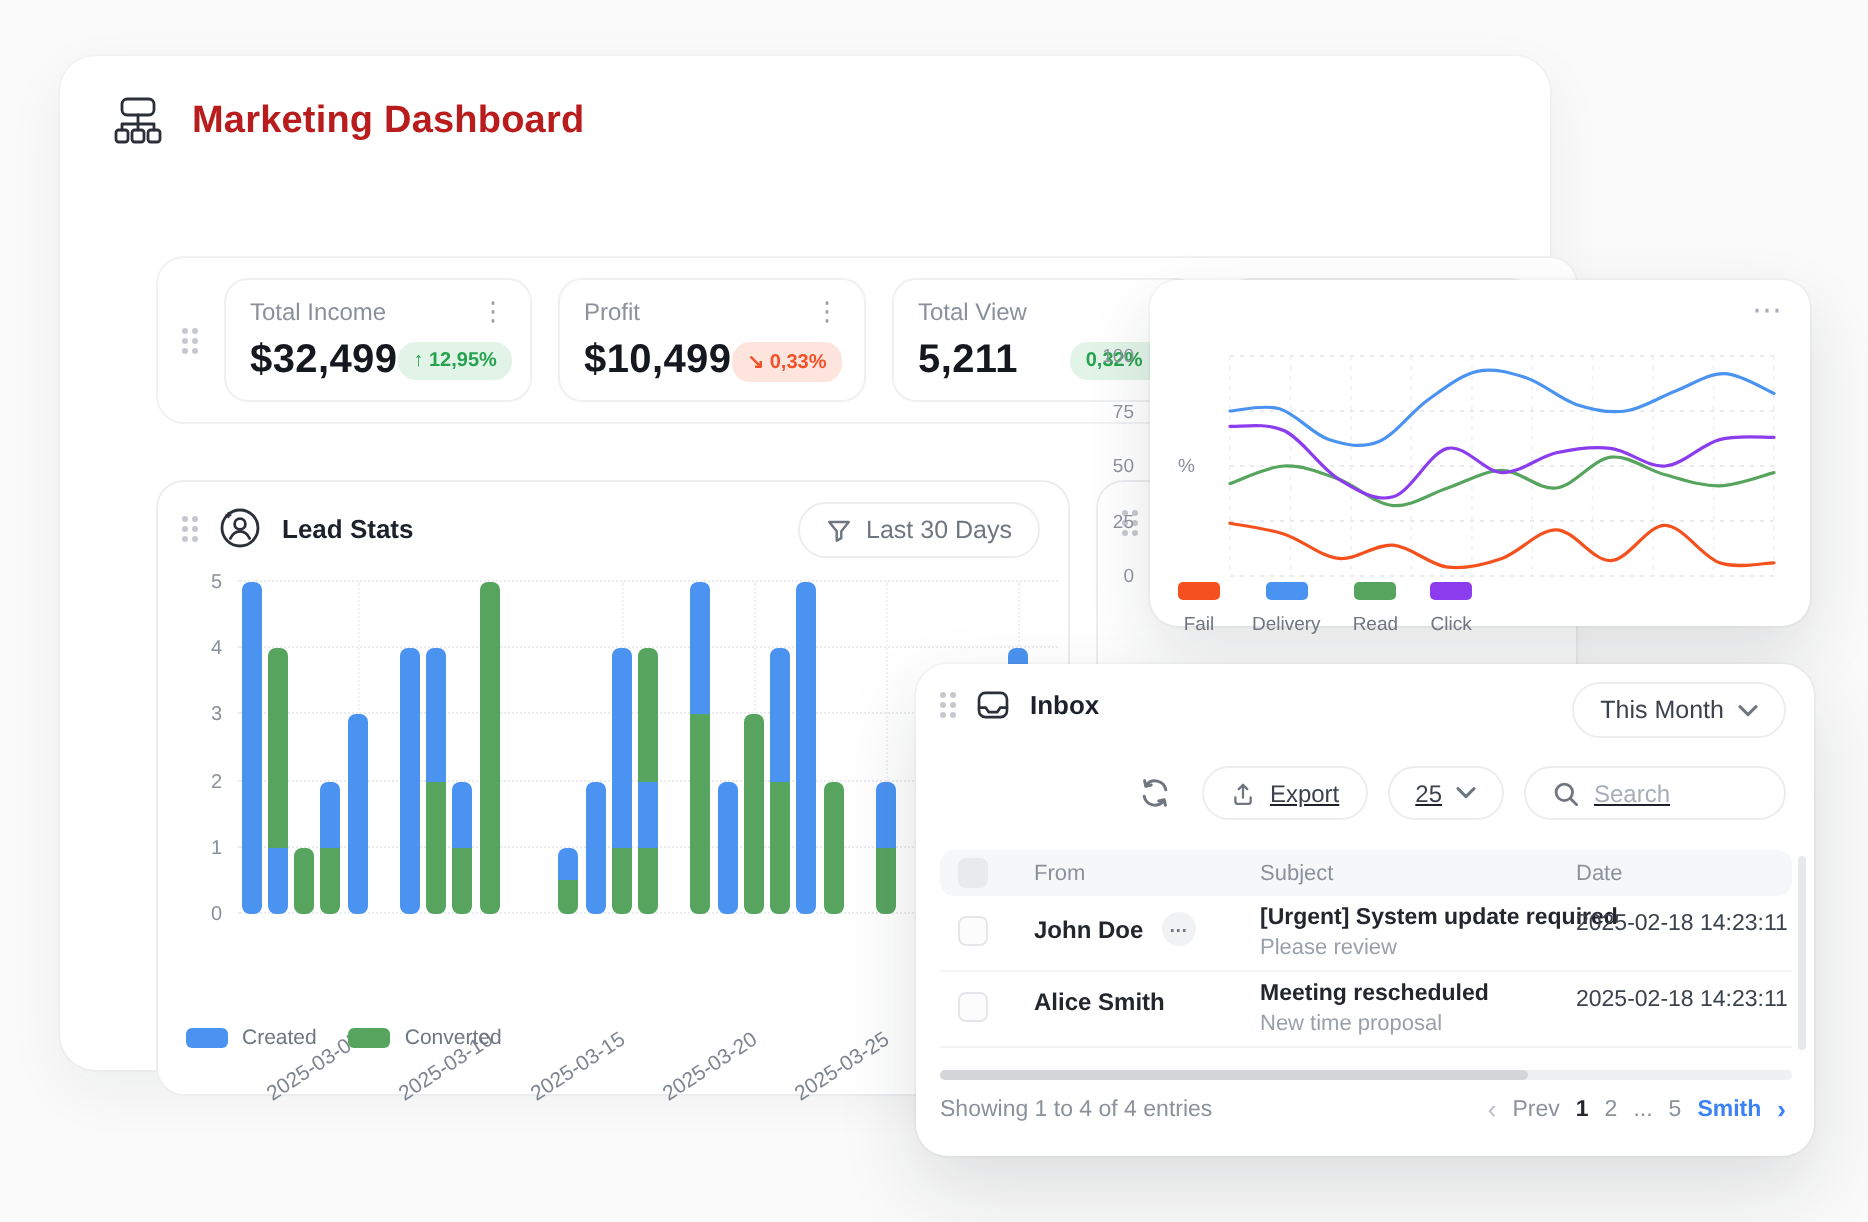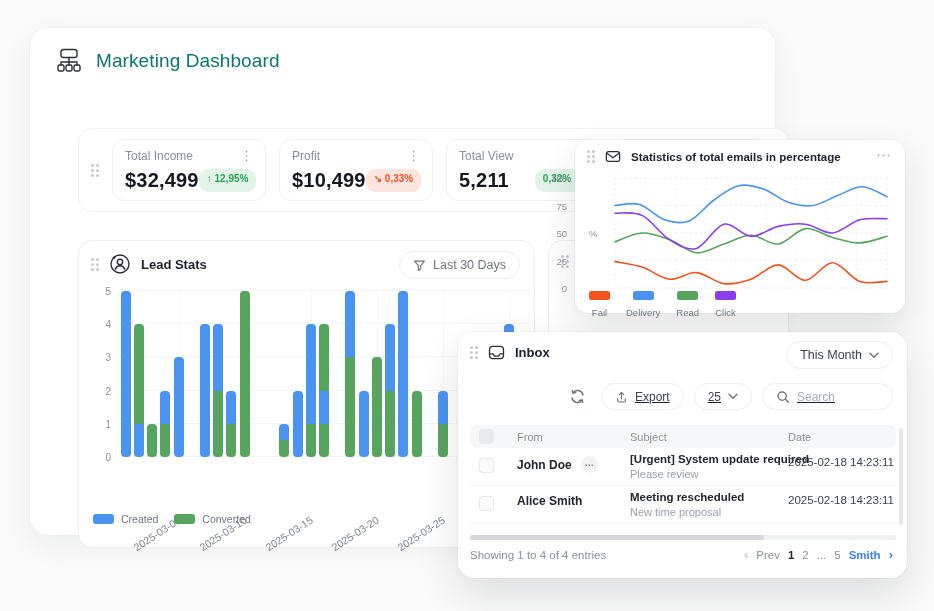--- a/index.html
+++ b/index.html
@@ -12,21 +12,21 @@
     color:#1d2129;
   }
 
   
   .panel {
     position:absolute; left:30px; top:28px; width:745px; height:507px;
     background:#fff; border-radius:18px;
     box-shadow:0 10px 30px rgba(25,30,42,.06), 0 0 0 1px rgba(25,30,42,.025);
   }
   .panel-header { position:absolute; left:24px; top:18px; display:flex; align-items:center; gap:12px; }
-  .panel-header h1 { font-size:19px; font-weight:400; letter-spacing:.1px; color:#0f766e; }
+  .panel-header h1 { font-size:19px; font-weight:700; letter-spacing:.1px; color:#b91c1c; }
   .icon-stroke { stroke:#2a2f38; fill:none; stroke-width:1.4; stroke-linecap:round; stroke-linejoin:round; }
   .icon-gray  { stroke:#6f7680; fill:none; stroke-width:1.5; stroke-linecap:round; stroke-linejoin:round; }
 
   
   .drag { display:grid; grid-template-columns:repeat(2,3px); grid-auto-rows:3px; gap:2px; cursor:grab; }
   .drag i { background:#c5c9cf; border-radius:50%; }
 
   
   .stats-strip {
     position:absolute; left:48px; top:100px; width:711px; height:84px;
@@ -34,21 +34,21 @@
     display:flex; align-items:center;
   }
   .stats-strip > .drag { margin-left:12px; }
   .stat-card {
     position:absolute; top:10px; width:154px; height:62px;
     border:1px solid #eef0f2; border-radius:12px; background:#fff; padding:9px 12px 20px;
   }
   .stat-top { display:flex; justify-content:space-between; align-items:center; }
   .stat-label { font-size:12px; color:#8b919b; }
   .kebab { font-size:13px; color:#9aa0a8; line-height:10px; cursor:pointer; }
-  .stat-bottom { display:flex; justify-content:space-between; margin-top:6px; }
+  .stat-bottom { display:flex; justify-content:space-between; align-items:center; margin-top:6px; }
   .stat-value { font-size:20px; font-weight:700; color:#15181e; letter-spacing:.2px; }
   .badge { font-size:10px; font-weight:700; padding:4px 8px; border-radius:9px; white-space:nowrap; }
   .badge:empty { display:none; }
   .badge.up   { background:#e2f4e8; color:#27a34f; }
   .badge.down { background:#fde5dd; color:#f4502a; }
 
   
   .card {
     position:absolute; background:#fff; border:1px solid #ededf0; border-radius:14px;
   }
@@ -383,35 +383,20 @@
           </span>
           <span class="leg-item">
             <span class="leg-swatch" style="background: rgb(87, 164, 95);"></span>
             <span>Converted</span>
           </span>
         </div>
     </div>
   </div>
 
   <div class="email-card">
-    <div class="card-header">
-      <div class="drag">
-          <i></i>
-          <i></i>
-          <i></i>
-          <i></i>
-          <i></i>
-          <i></i>
-        </div>
-      <svg width="16" height="13" viewBox="0 0 18 14">
-        <rect x="1.5" y="1.5" width="15" height="11" rx="2.4" class="icon-stroke"></rect>
-        <path d="M2.5 3.5 L9 8.3 L15.5 3.5" class="icon-stroke"></path>
-      </svg>
-      <span class="card-title">Statistics of total emails in percentage</span>
-    </div>
     <span class="ellipsis">⋯</span>
     <div class="line-plot" id="line-plot"><svg width="272" height="110">
           <line x1="0" x2="0" y1="0" y2="110" stroke="#f2f3f5" stroke-dasharray="2 3"></line>
           <line x1="30.22222222222222" x2="30.22222222222222" y1="0" y2="110" stroke="#f2f3f5" stroke-dasharray="2 3"></line>
           <line x1="60.44444444444444" x2="60.44444444444444" y1="0" y2="110" stroke="#f2f3f5" stroke-dasharray="2 3"></line>
           <line x1="90.66666666666667" x2="90.66666666666667" y1="0" y2="110" stroke="#f2f3f5" stroke-dasharray="2 3"></line>
           <line x1="120.88888888888889" x2="120.88888888888889" y1="0" y2="110" stroke="#f2f3f5" stroke-dasharray="2 3"></line>
           <line x1="151.11111111111111" x2="151.11111111111111" y1="0" y2="110" stroke="#f2f3f5" stroke-dasharray="2 3"></line>
           <line x1="181.33333333333334" x2="181.33333333333334" y1="0" y2="110" stroke="#f2f3f5" stroke-dasharray="2 3"></line>
           <line x1="211.55555555555554" x2="211.55555555555554" y1="0" y2="110" stroke="#f2f3f5" stroke-dasharray="2 3"></line>

